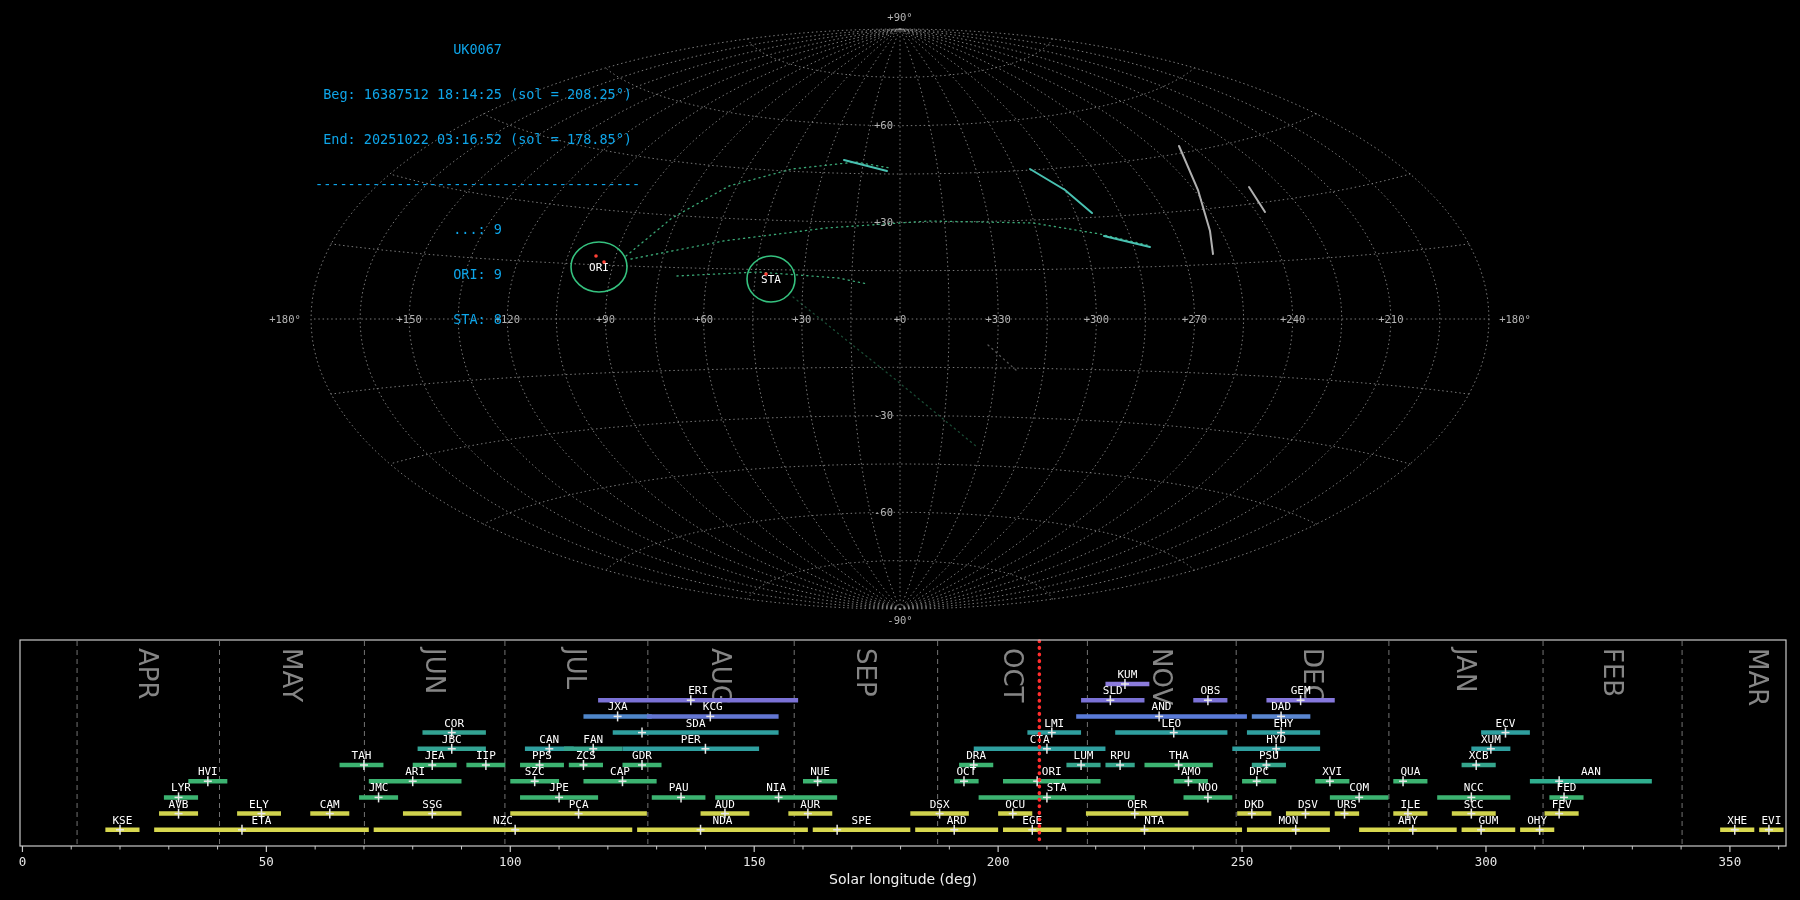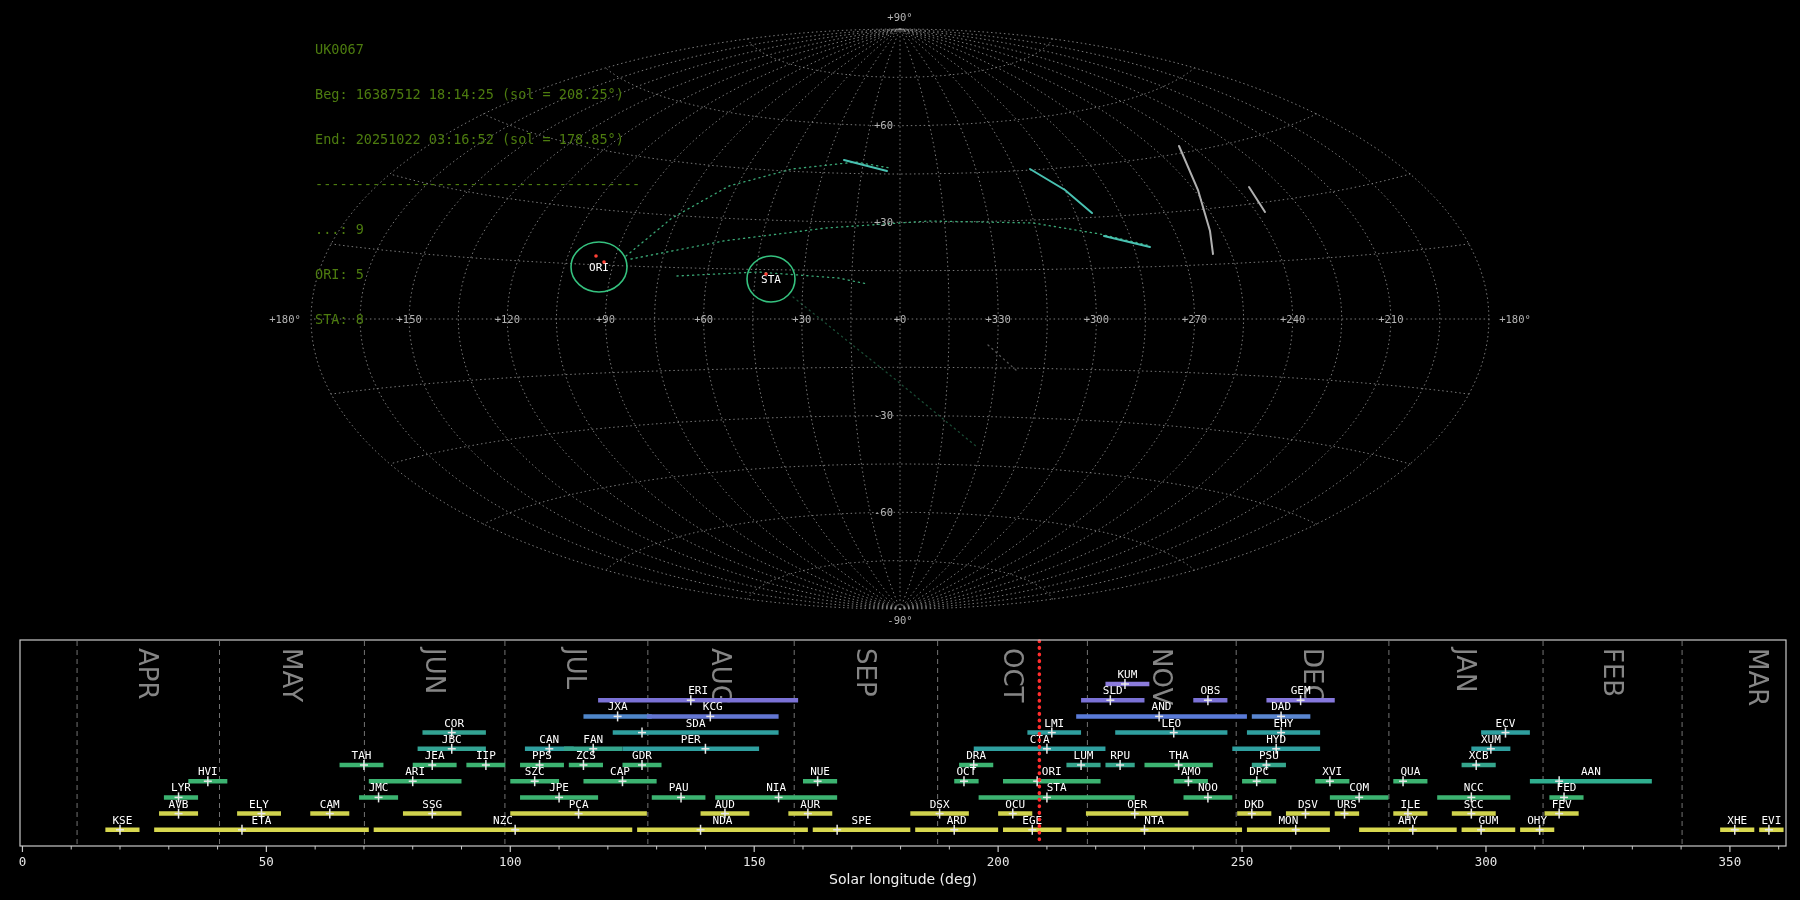--- a/index.html
+++ b/index.html
@@ -1,20 +1,20 @@
 <!DOCTYPE html>
 <html><head>
 <meta charset="utf-8">
 <style>
   html,body{margin:0;padding:0;background:#000;}
   body{width:1800px;height:900px;position:relative;overflow:hidden;
        font-family:"DejaVu Sans Mono",monospace;}
   #plot{position:absolute;left:0;top:0;}
-  .info{position:absolute;left:315px;top:12px;color:#4d7c0f;
-        font:13.5px/15px "DejaVu Sans Mono",monospace;white-space:pre;z-index:5;}
+  .info{position:absolute;left:315px;top:12px;color:#0ea5e9;
+        font:13.5px/15px "DejaVu Sans Mono",monospace;white-space:pre;z-index:5;text-align:center;}
 </style>
 </head>
 <body>
 
 <svg id="plot" width="1800" height="900" viewBox="0 0 1800 900">
     <g>
       <path d="M900.0,609.0L920.6,608.8L941.1,608.3L961.6,607.4L982.0,606.2L1002.3,604.6L1022.5,602.7L1042.5,600.4L1062.4,597.8L1082.0,594.8L1101.4,591.5L1120.6,587.9L1139.6,583.9L1158.2,579.7L1176.5,575.1L1194.5,570.1L1212.1,564.9L1229.4,559.4L1246.2,553.6L1262.6,547.5L1278.6,541.2L1294.1,534.5L1309.2,527.6L1323.7,520.5L1337.7,513.0L1351.2,505.4L1364.1,497.5L1376.5,489.5L1388.3,481.2L1399.5,472.7L1410.1,464.0L1420.1,455.1L1429.4,446.1L1438.1,437.0L1446.1,427.6L1453.5,418.2L1460.2,408.6L1466.2,398.9L1471.5,389.2L1476.1,379.3L1480.1,369.4L1483.3,359.4L1485.8,349.3L1487.6,339.2L1488.6,329.1L1489.0,319.0L1488.6,308.9L1487.6,298.8L1485.8,288.7L1483.3,278.6L1480.1,268.6L1476.1,258.7L1471.5,248.8L1466.2,239.1L1460.2,229.4L1453.5,219.8L1446.1,210.4L1438.1,201.0L1429.4,191.9L1420.1,182.9L1410.1,174.0L1399.5,165.3L1388.3,156.8L1376.5,148.5L1364.1,140.5L1351.2,132.6L1337.7,125.0L1323.7,117.5L1309.2,110.4L1294.1,103.5L1278.6,96.8L1262.6,90.5L1246.2,84.4L1229.4,78.6L1212.1,73.1L1194.5,67.9L1176.5,62.9L1158.2,58.3L1139.6,54.1L1120.6,50.1L1101.4,46.5L1082.0,43.2L1062.4,40.2L1042.5,37.6L1022.5,35.3L1002.3,33.4L982.0,31.8L961.6,30.6L941.1,29.7L920.6,29.2L900.0,29.0" fill="none" stroke="#8f8f8f" stroke-width="1" stroke-dasharray="0.7 3.6" stroke-linecap="round" opacity="0.85"></path>
       <path d="M900.0,609.0L920.3,608.0L940.5,606.6L960.5,604.9L980.3,602.9L1000.0,600.5L1019.4,597.9L1038.5,594.9L1057.4,591.6L1076.0,587.9L1094.2,584.0L1112.2,579.8L1129.8,575.3L1147.1,570.6L1163.9,565.5L1180.4,560.2L1196.5,554.7L1212.2,548.9L1227.4,542.8L1242.2,536.5L1256.5,530.0L1270.4,523.3L1283.8,516.4L1296.7,509.2L1309.1,501.9L1320.9,494.4L1332.3,486.7L1343.1,478.9L1353.4,470.9L1363.1,462.7L1372.3,454.4L1380.9,446.0L1388.9,437.4L1396.4,428.8L1403.3,420.0L1409.6,411.1L1415.4,402.2L1420.5,393.1L1425.0,384.0L1429.0,374.8L1432.3,365.6L1435.0,356.3L1437.2,347.0L1438.7,337.7L1439.6,328.4L1439.9,319.0L1439.6,309.6L1438.7,300.3L1437.2,291.0L1435.0,281.7L1432.3,272.4L1429.0,263.2L1425.0,254.0L1420.5,244.9L1415.4,235.8L1409.6,226.9L1403.3,218.0L1396.4,209.2L1388.9,200.6L1380.9,192.0L1372.3,183.6L1363.1,175.3L1353.4,167.1L1343.1,159.1L1332.3,151.3L1320.9,143.6L1309.1,136.1L1296.7,128.8L1283.8,121.6L1270.4,114.7L1256.5,108.0L1242.2,101.5L1227.4,95.2L1212.2,89.1L1196.5,83.3L1180.4,77.8L1163.9,72.5L1147.1,67.4L1129.8,62.7L1112.2,58.2L1094.2,54.0L1076.0,50.1L1057.4,46.4L1038.5,43.1L1019.4,40.1L1000.0,37.5L980.3,35.1L960.5,33.1L940.5,31.4L920.3,30.0L900.0,29.0" fill="none" stroke="#8f8f8f" stroke-width="1" stroke-dasharray="0.7 3.6" stroke-linecap="round" opacity="0.85"></path>
       <path d="M900.0,609.0L919.7,607.2L939.2,605.0L958.5,602.5L977.4,599.8L996.1,596.7L1014.4,593.3L1032.4,589.7L1050.1,585.8L1067.4,581.6L1084.3,577.1L1100.9,572.5L1117.1,567.5L1132.9,562.4L1148.2,557.0L1163.2,551.4L1177.7,545.5L1191.8,539.5L1205.5,533.3L1218.7,526.9L1231.4,520.3L1243.7,513.6L1255.5,506.7L1266.9,499.6L1277.8,492.4L1288.2,485.0L1298.1,477.5L1307.5,469.9L1316.4,462.2L1324.9,454.3L1332.8,446.4L1340.3,438.3L1347.2,430.2L1353.6,421.9L1359.5,413.6L1365.0,405.3L1369.9,396.8L1374.3,388.3L1378.1,379.8L1381.5,371.2L1384.4,362.5L1386.7,353.9L1388.5,345.2L1389.8,336.5L1390.6,327.7L1390.8,319.0L1390.6,310.3L1389.8,301.5L1388.5,292.8L1386.7,284.1L1384.4,275.5L1381.5,266.8L1378.1,258.2L1374.3,249.7L1369.9,241.2L1365.0,232.7L1359.5,224.4L1353.6,216.1L1347.2,207.8L1340.3,199.7L1332.8,191.6L1324.9,183.7L1316.4,175.8L1307.5,168.1L1298.1,160.5L1288.2,153.0L1277.8,145.6L1266.9,138.4L1255.5,131.3L1243.7,124.4L1231.4,117.7L1218.7,111.1L1205.5,104.7L1191.8,98.5L1177.7,92.5L1163.2,86.6L1148.2,81.0L1132.9,75.6L1117.1,70.5L1100.9,65.5L1084.3,60.9L1067.4,56.4L1050.1,52.2L1032.4,48.3L1014.4,44.7L996.1,41.3L977.4,38.2L958.5,35.5L939.2,33.0L919.7,30.8L900.0,29.0" fill="none" stroke="#8f8f8f" stroke-width="1" stroke-dasharray="0.7 3.6" stroke-linecap="round" opacity="0.85"></path>
       <path d="M900.0,609.0L918.8,606.4L937.3,603.5L955.5,600.3L973.3,596.8L990.7,593.1L1007.7,589.1L1024.4,584.9L1040.7,580.5L1056.6,575.8L1072.0,570.9L1087.1,565.8L1101.8,560.5L1116.0,555.0L1129.8,549.4L1143.2,543.5L1156.2,537.5L1168.7,531.3L1180.9,525.0L1192.5,518.5L1203.8,511.9L1214.6,505.2L1224.9,498.3L1234.9,491.3L1244.4,484.2L1253.4,477.0L1262.0,469.7L1270.2,462.3L1277.9,454.9L1285.2,447.3L1292.1,439.6L1298.5,431.9L1304.4,424.1L1310.0,416.3L1315.0,408.4L1319.7,400.4L1323.9,392.4L1327.6,384.3L1330.9,376.3L1333.8,368.1L1336.2,360.0L1338.2,351.8L1339.8,343.6L1340.9,335.4L1341.5,327.2L1341.8,319.0L1341.5,310.8L1340.9,302.6L1339.8,294.4L1338.2,286.2L1336.2,278.0L1333.8,269.9L1330.9,261.7L1327.6,253.7L1323.9,245.6L1319.7,237.6L1315.0,229.6L1310.0,221.7L1304.4,213.9L1298.5,206.1L1292.1,198.4L1285.2,190.7L1277.9,183.1L1270.2,175.7L1262.0,168.3L1253.4,161.0L1244.4,153.8L1234.9,146.7L1224.9,139.7L1214.6,132.8L1203.8,126.1L1192.5,119.5L1180.9,113.0L1168.7,106.7L1156.2,100.5L1143.2,94.5L1129.8,88.6L1116.0,83.0L1101.8,77.5L1087.1,72.2L1072.0,67.1L1056.6,62.2L1040.7,57.5L1024.4,53.1L1007.7,48.9L990.7,44.9L973.3,41.2L955.5,37.7L937.3,34.5L918.8,31.6L900.0,29.0" fill="none" stroke="#8f8f8f" stroke-width="1" stroke-dasharray="0.7 3.6" stroke-linecap="round" opacity="0.85"></path>
@@ -506,15 +506,15 @@
       <text x="903" y="884" fill="#f0f0f0" font-size="14px" text-anchor="middle" font-family="&quot;DejaVu Sans&quot;,sans-serif">Solar longitude (deg)</text>
     </g>
   </svg>
 
 <div class="info">
   <div>UK0067</div>
   <div>Beg: 16387512 18:14:25 (sol = 208.25°)</div>
   <div>End: 20251022 03:16:52 (sol = 178.85°)</div>
   <div>----------------------------------------</div>
   <div>...: 9</div>
-  <div>ORI: 5</div>
+  <div>ORI: 9</div>
   <div>STA: 8</div>
 </div>
 
 </body></html>

